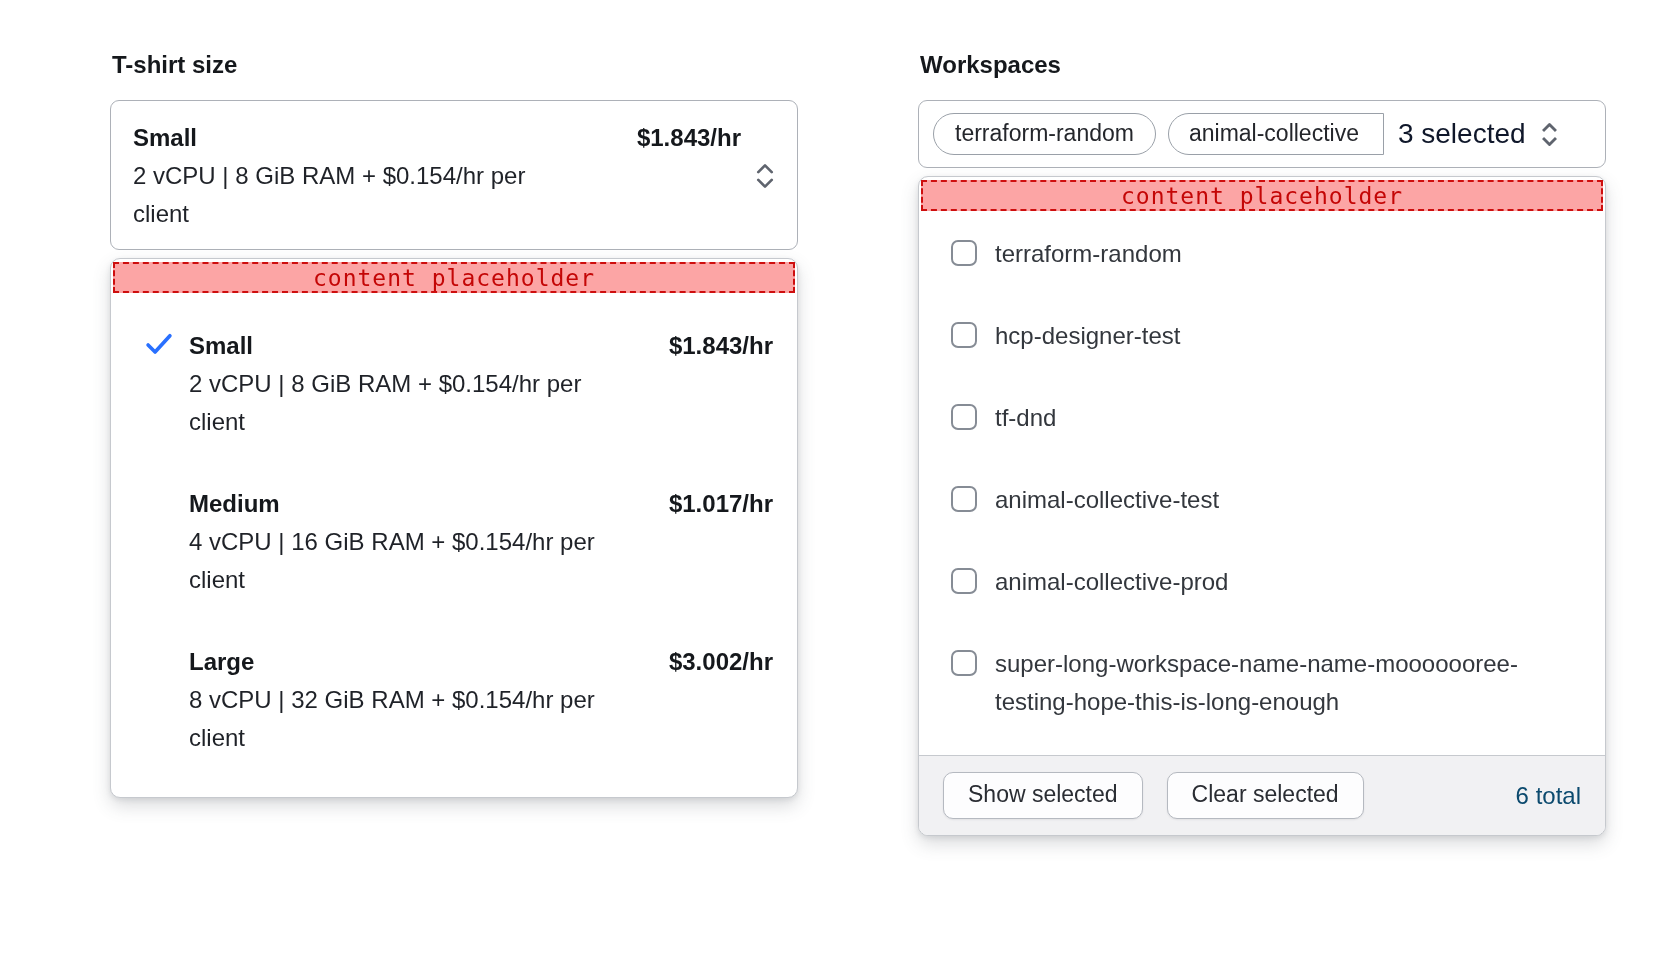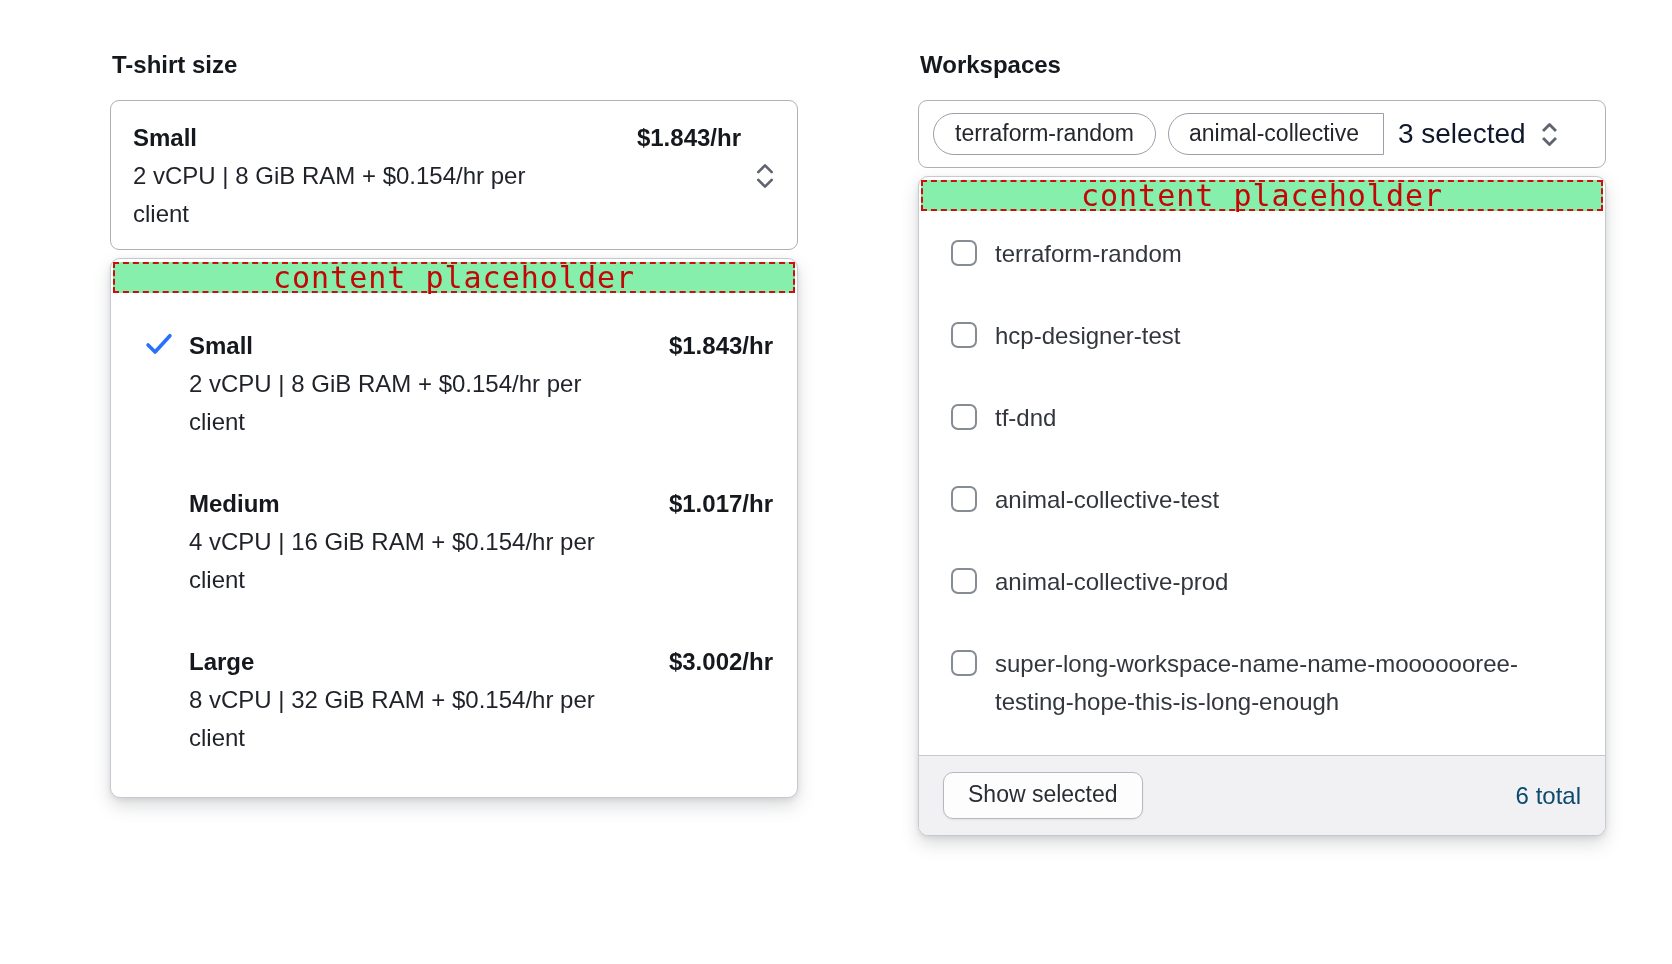--- a/index.html
+++ b/index.html
@@ -17,24 +17,24 @@
   }
 
   
   .panel {
     background:#fff; border:1px solid #c6c9ce; border-radius:10px;
     box-shadow:0 8px 18px rgba(76,81,90,.20), 0 2px 5px rgba(76,81,90,.12);
     overflow:hidden;
   }
   .placeholder-banner {
     margin:3px 2px 0; height:31px; box-sizing:border-box;
-    background:#86efac; border:2px dashed #ce0e0e;
+    background:#fca5a5; border:2px dashed #ce0e0e;
     display:flex; align-items:center; justify-content:center;
     font-family:"DejaVu Sans Mono", monospace;
-    font-size:30px; color:#c40606; letter-spacing:1px;
+    font-size:23px; color:#c40606; letter-spacing:1px;
   }
   .chev-updown { flex:none; display:block; }
 
   
   .select-trigger {
     border:1px solid #adb1b8; border-radius:9px; background:#fff;
     padding:18px 20px 16px 22px; box-sizing:border-box;
     display:flex; align-items:center; gap:12px; cursor:pointer;
   }
   .tst-main { flex:1; min-width:0; }
@@ -213,18 +213,19 @@
 
         <div class="ws-row">
           <input type="checkbox" class="cb" style="">
           <span class="ws-opt-label">super-long-workspace-name-name-mooooooree-testing-hope-this-is-long-enough</span>
         </div>
 
       </div>
 
       <div class="ws-footer">
         <button class="btn">Show selected</button>
+        <button class="btn">Clear selected</button>
         <span class="ws-total">6 total</span>
       </div>
     </div>
   </div>
 
 </div>
 
 </body></html>

